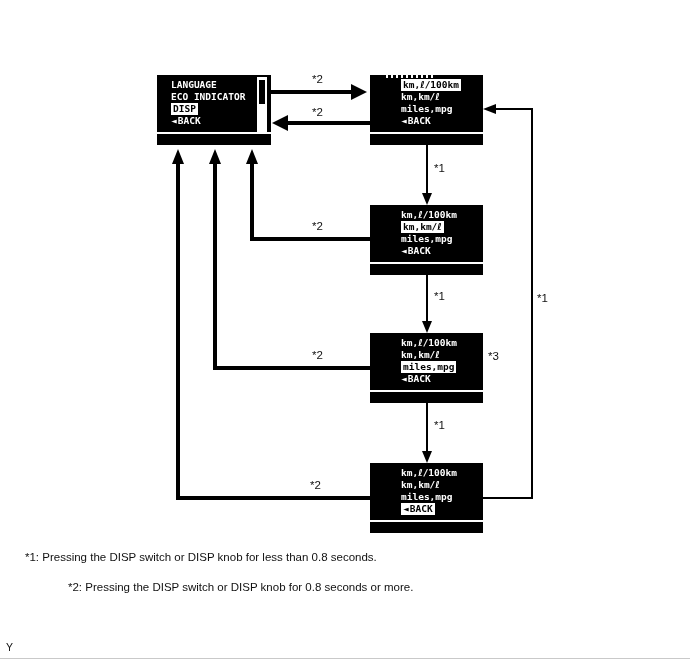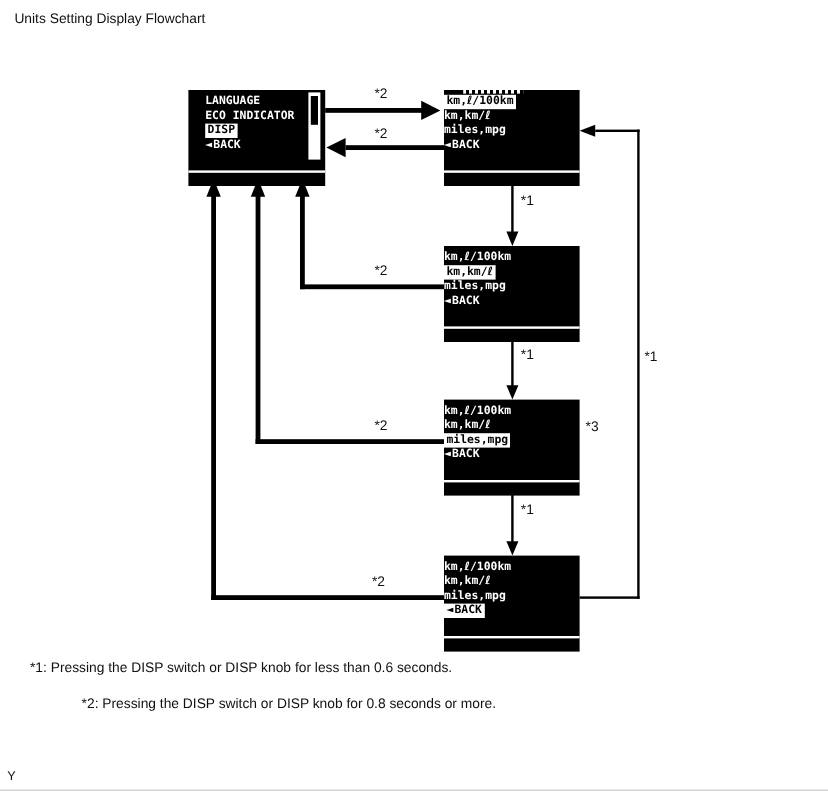--- a/index.html
+++ b/index.html
@@ -4,23 +4,23 @@
 <style>
   html,body { margin:0; padding:0; background:#fff; }
   .canvas {
     position:relative; width:690px; height:660px; background:#ffffff;
     font-family:"Liberation Sans","DejaVu Sans",sans-serif; color:#000;
     overflow:hidden;
   }
   .title { position:absolute; left:12px; top:10px; font-size:11.5px; color:#111; }
 
   
-  .screen { position:absolute; background:#000; width:113px; height:80px; }
+  .screen { position:absolute; background:#000; width:113px; height:70px; }
   .screen .rows { padding:4px 0 0 14px; }
-  .screen.units .rows { padding-left:0; }
+  .screen.units .rows { padding-left:31px; }
   .row { font-family:"DejaVu Sans Mono","DejaVu Sans",monospace; font-weight:bold;
          font-size:9.5px; line-height:12px; color:#fff; white-space:pre; letter-spacing:0; }
   .row .txt { display:inline-block; }
   .row .sel { background:#fff; color:#000; padding:0 2px; }
   .back-ic { margin-right:1px; }
   .sep { position:absolute; left:0; right:0; bottom:11px; height:2px; background:#fff; }
   .scrollbar { position:absolute; top:2px; right:4px; width:10px; height:56px; background:#fff; }
   .scrollbar .thumb { position:absolute; top:3px; left:2px; width:6px; height:24px; background:#000; }
   .partial { position:absolute; top:0; left:16px; width:50px; height:3px;
              background:repeating-linear-gradient(90deg,#fff 0 2px,rgba(0,0,0,0) 2px 5px); }
@@ -37,21 +37,20 @@
   .lbl { position:absolute; font-size:11.5px; color:#111; }
   .fnote { position:absolute; left:25px; font-size:11.5px; color:#111; }
   .footer-mark { position:absolute; left:6px; top:641px; font-size:10.5px; color:#111; }
   .page-edge { position:absolute; left:0; top:658px; width:690px; height:1px; background:#c9c9c9; }
 </style>
 </head>
 <body>
 
 <div class="canvas">
 
-  <div class="title">Units Setting Display Flowchart</div>
 
   <div class="screen menu" style="left:157px; top:75px; width:114px;">
     <div class="rows">
       <div class="row"><span class="txt">LANGUAGE</span></div>
       <div class="row"><span class="txt">ECO INDICATOR</span></div>
       <div class="row"><span class="txt sel">DISP</span></div>
       <div class="row"><span class="back-ic">◄</span><span class="txt">BACK</span></div>
     </div>
     <div class="scrollbar">
         <div class="thumb"></div>
@@ -136,19 +135,19 @@
   <div class="lbl" style="left:434px; top:419px;">*1</div>
 
   <div class="shaft" style="left:483px; top:497px; width:50px; height:2px;"></div>
   <div class="shaft" style="left:531px; top:108px; width:2px; height:391px;"></div>
   <div class="shaft" style="left:496px; top:108px; width:37px; height:2px;"></div>
   <div class="tri left-thin" style="left:483px; top:104px;"></div>
   <div class="lbl" style="left:537px; top:292px;">*1</div>
 
   <div class="lbl" style="left:488px; top:350px;">*3</div>
 
-  <div class="fnote" style="top:551px;">*1: Pressing the DISP switch or DISP knob for less than 0.6 seconds.</div>
+  <div class="fnote" style="top:551px;">*1: Pressing the DISP switch or DISP knob for less than 0.8 seconds.</div>
   <div class="fnote" style="top:581px;margin-left:43px;">*2: Pressing the DISP switch or DISP knob for 0.8 seconds or more.</div>
 
   <div class="footer-mark">Y</div>
   <div class="page-edge"></div>
 
 </div>
 
 </body></html>

